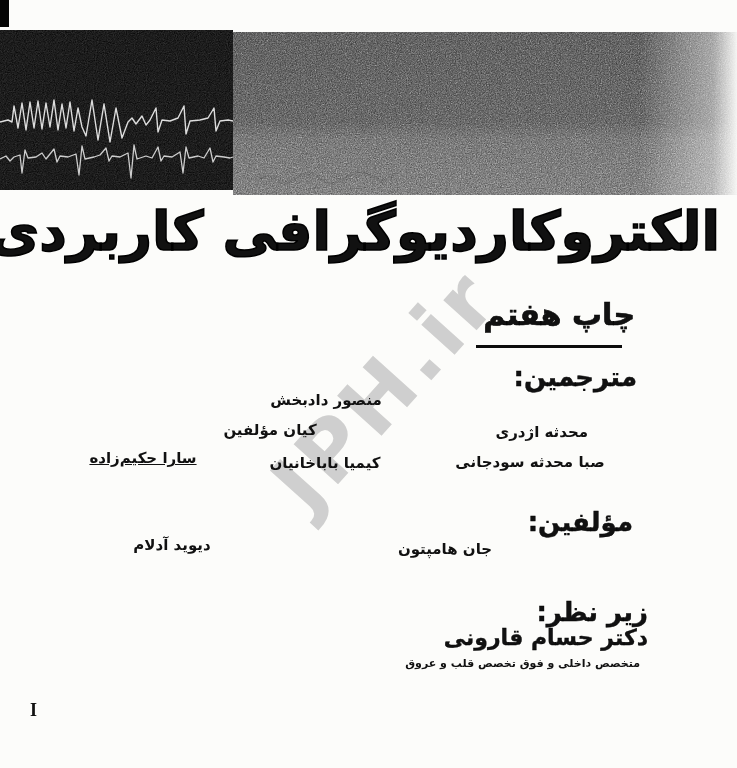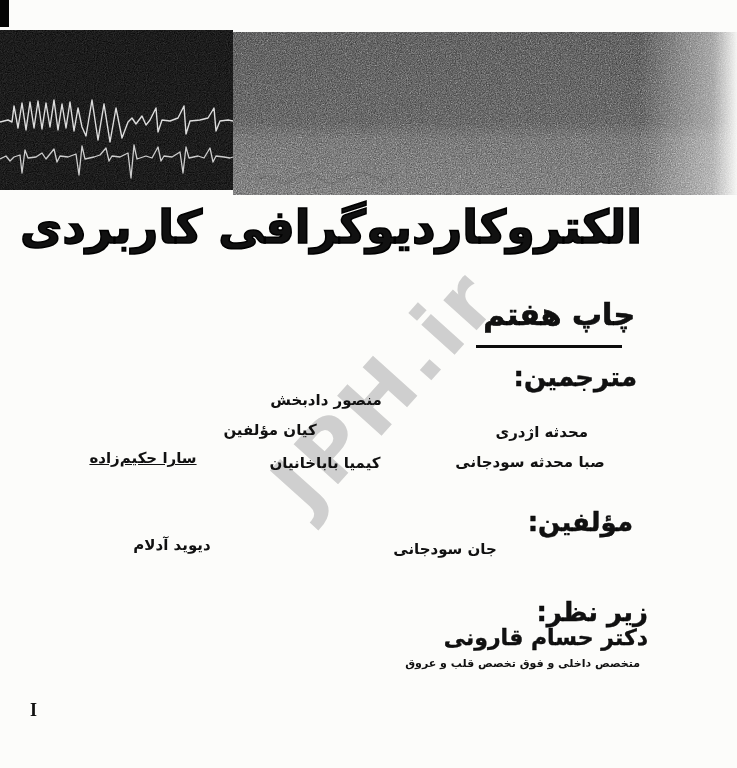--- a/index.html
+++ b/index.html
@@ -17,22 +17,22 @@
   .watermark{
     left:225px;top:330px;width:320px;height:120px;
     transform:rotate(-48deg);
     font-size:82px;font-weight:bold;letter-spacing:5px;
     color:#b5b5b5;opacity:.62;text-align:center;line-height:120px;
     z-index:1;user-select:none;
   }
   
   .txt{z-index:2;direction:rtl;white-space:nowrap;}
   .book-title{
-    left:20px;top:200px;width:700px;text-align:left;
-    font-size:46px;font-weight:bold;
+    left:20px;top:200px;width:700px;text-align:center;
+    font-size:54px;font-weight:bold;
     -webkit-text-stroke:1.6px #000;
     letter-spacing:0px;
   }
   .edition{left:465px;top:297px;width:170px;text-align:right;
     font-size:30px;font-weight:bold;-webkit-text-stroke:.6px #000;}
   .edition-underline{left:476px;top:345px;width:146px;height:3px;background:#0c0c0c;}
   .heading{font-size:26px;font-weight:bold;text-align:right;-webkit-text-stroke:.4px #000;}
   .h-translators{left:497px;top:362px;width:140px;}
   .h-authors{left:493px;top:507px;width:140px;}
   .h-supervisor{left:508px;top:597px;width:140px;}
@@ -113,20 +113,20 @@
 
 <div class="abs txt heading h-translators">مترجمین:</div>
 <div class="abs txt pname n-dadbakhsh">منصور دادبخش</div>
 <div class="abs txt pname n-azhdari">محدثه اژدری</div>
 <div class="abs txt pname n-rezaei">کیان مؤلفین</div>
 <div class="abs txt pname n-soudjani">صبا محدثه سودجانی</div>
 <div class="abs txt pname n-babakhanian">کیمیا باباخانیان</div>
 <div class="abs txt pname n-hakimzadeh">سارا حکیم‌زاده</div>
 
 <div class="abs txt heading h-authors">مؤلفین:</div>
-<div class="abs txt pname n-hampton">جان سودجانی</div>
+<div class="abs txt pname n-hampton">جان هامپتون</div>
 <div class="abs txt pname n-adlam">دیوید آدلام</div>
 
 <div class="abs txt heading h-supervisor">زیر نظر:</div>
 <div class="abs txt supervisor-name">دکتر حسام قارونی</div>
 <div class="abs txt supervisor-title">متخصص داخلی و فوق تخصص قلب و عروق</div>
 
 <div class="abs page-number">I</div>
 
 </body></html>

